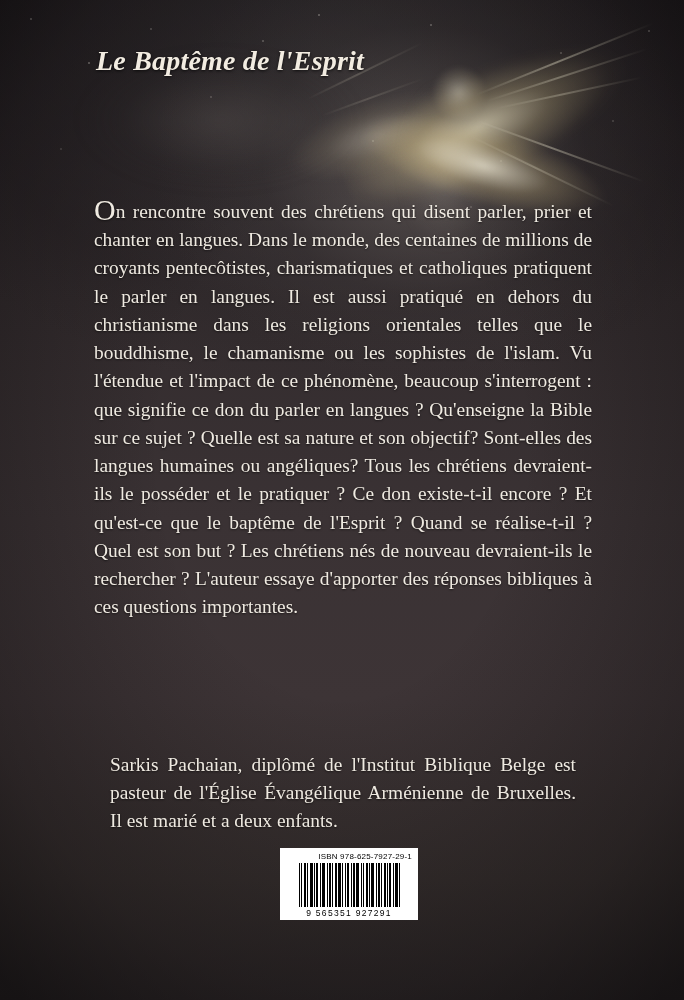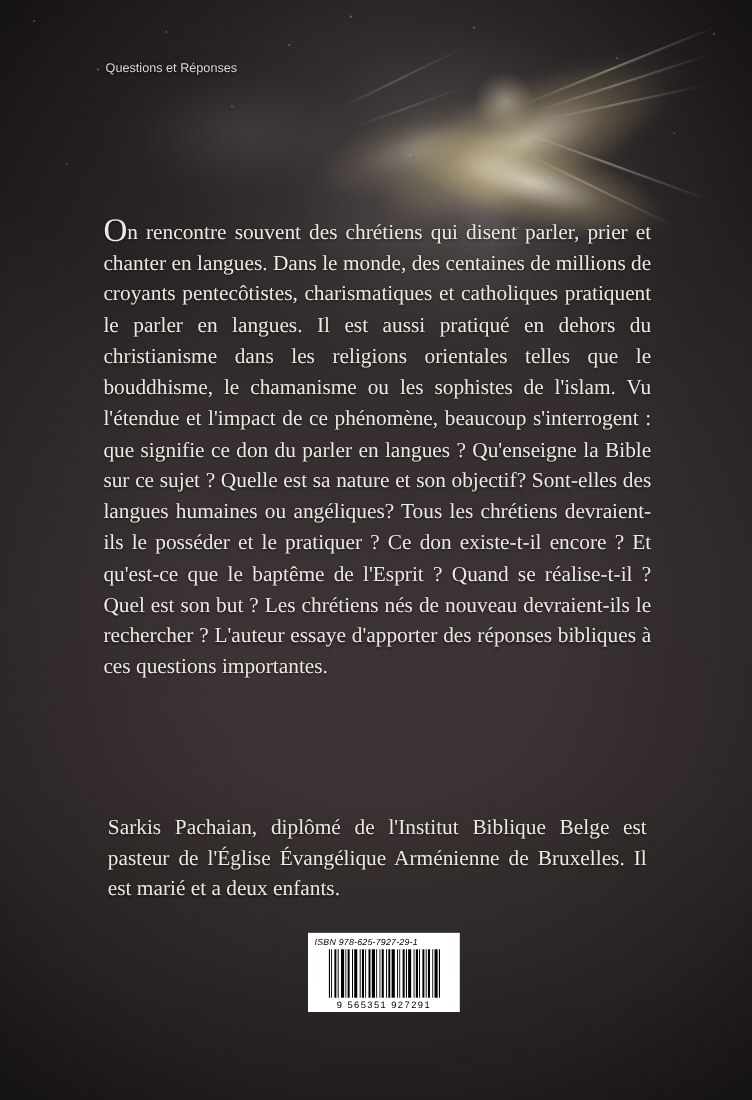--- a/index.html
+++ b/index.html
@@ -183,41 +183,40 @@
     left: 94px;
     top: 735px;
     width: 498px;
     color: #efeae1;
     font-family: "Liberation Serif", serif;
     font-size: 19.4px;
     line-height: 1.455;
     text-align: justify;
     text-shadow: 0 1px 2px rgba(0,0,0,0.6);
   }
-  .author p { margin: 4px; }
+  .author p { margin: 16px; }
 
   
   .barcode-box {
     position: absolute;
     left: 280px;
     top: 848px;
     width: 138px;
     height: 72px;
     background: #ffffff;
     padding: 4px 6px 3px 6px;
     box-sizing: border-box;
   }
   .isbn-text {
     font-family: "Liberation Sans", sans-serif;
     font-size: 8px;
     color: #000;
-    text-align: left;
+    text-align: right;
     letter-spacing: 0.2px;
     margin-bottom: 2px;
-    font-style: italic;
   }
   .bars {
     height: 44px;
     display: flex;
     align-items: stretch;
     justify-content: center;
     gap: 0;
   }
   .bar {
     background: #000;
@@ -269,21 +268,21 @@
     <span class="feather" style="left:462px; top:170px; width:160px; transform:rotate(26deg); opacity:.6;"></span>
     <span class="feather" style="left:300px; top:70px;  width:130px; transform:rotate(-26deg); opacity:.4;"></span>
     <span class="feather" style="left:318px; top:96px;  width:110px; transform:rotate(-20deg); opacity:.3;"></span>
   </div>
 
   <div class="bg-vignette"></div>
 
   <div class="content">
 
     <div class="title-block">
-      <div class="book-qa">Questions et Réponses</div>
+      <h1 class="book-title">Le Baptême de l'Esprit</h1>
     </div>
 
     <div class="blurb">
       <p><span class="dropcap">O</span><span>n rencontre souvent des chrétiens qui disent parler, prier et chanter en langues. Dans le monde, des centaines de millions de croyants pentecôtistes, charismatiques et catholiques pratiquent le parler en langues. Il est aussi pratiqué en dehors du christianisme dans les religions orientales telles que le bouddhisme, le chamanisme ou les sophistes de l'islam. Vu l'étendue et l'impact de ce phénomène, beaucoup s'interrogent : que signifie ce don du parler en langues ? Qu'enseigne la Bible sur ce sujet ? Quelle est sa nature et son objectif? Sont-elles des langues humaines ou angéliques? Tous les chrétiens devraient-ils le posséder et le pratiquer ? Ce don existe-t-il encore ? Et qu'est-ce que le baptême de l'Esprit ? Quand se réalise-t-il ? Quel est son but ? Les chrétiens nés de nouveau devraient-ils le rechercher ? L'auteur essaye d'apporter des réponses bibliques à ces questions importantes.</span></p>
     </div>
 
     <div class="author">
       <p>Sarkis Pachaian, diplômé de l'Institut Biblique Belge est pasteur de l'Église Évangélique Arménienne de Bruxelles. Il est marié et a deux enfants.</p>
     </div>
 

